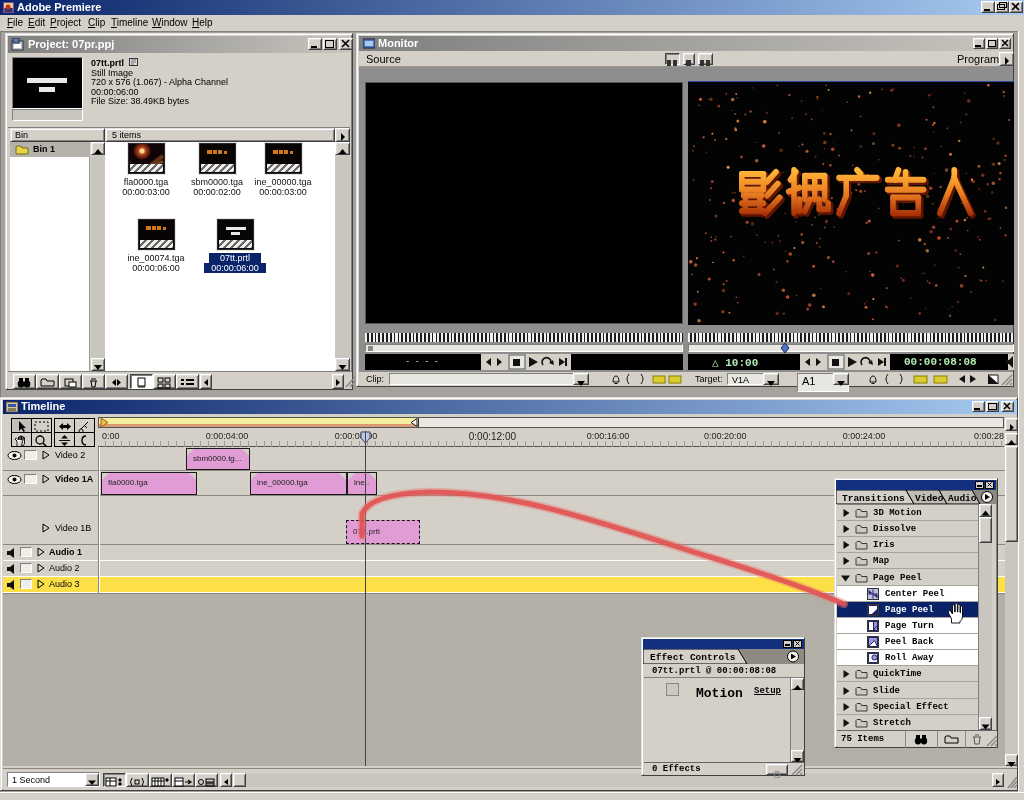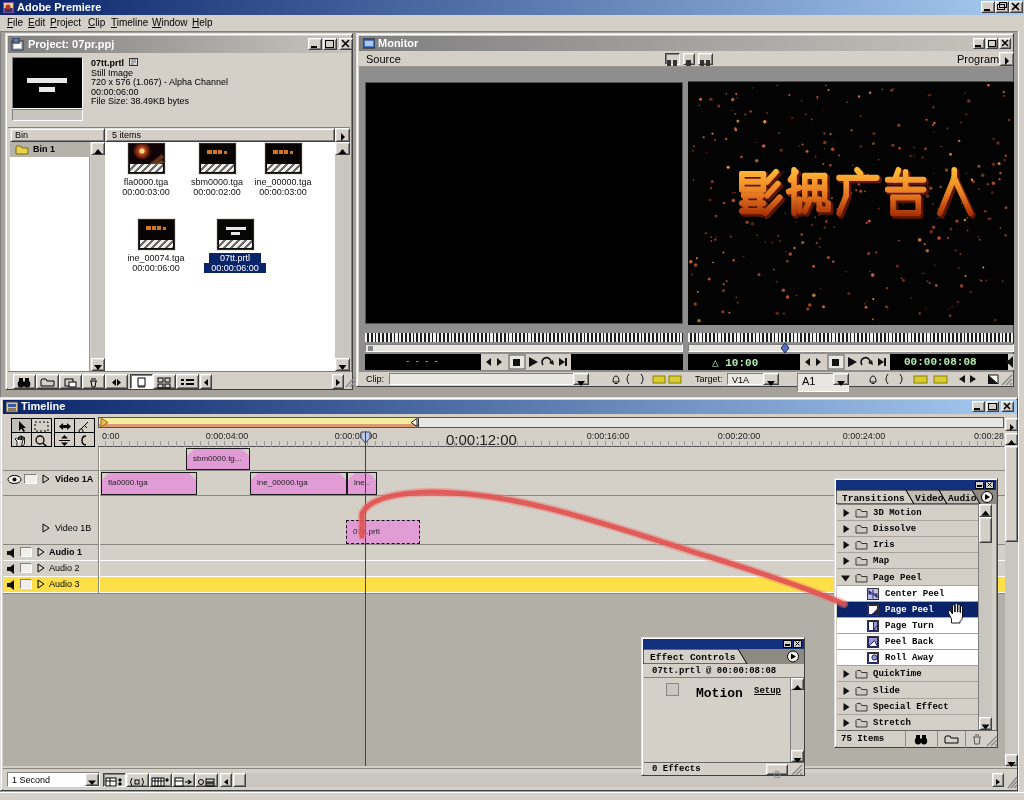--- a/index.html
+++ b/index.html
@@ -837,29 +837,40 @@
       </svg>
       <svg class="abs" style="left:309px;top:0px" width="10" height="9">
         <path d="M9 0.5 L3 4.5 L9 8.5 Z" fill="#f4f2ec" stroke="#222"></path>
       </svg>
     </div>
     <div class="abs" style="left:97px;top:31px;width:906px;height:18px;background:#D4D0C8;border-bottom:1px solid #555">
       <div class="abs" style="left:0;top:12px;width:906px;height:6px;background:repeating-linear-gradient(90deg,transparent 0 6.93px,#999 6.93px 7.93px)"></div>
       <span class="abs" style="left:4px;top:2px;font-size:9px;color:#222">0:00</span>
       <span class="abs" style="left:94px;top:2px;width:70px;text-align:center;font-size:9px;color:#222">0:00:04:00</span>
       <span class="abs" style="left:223px;top:2px;width:70px;text-align:center;font-size:9px;color:#222">0:00:08:00</span>
-      <span class="abs" style="left:348px;top:2px;width:70px;text-align:left;font-size:15px;color:#222">0:00:12:00</span>
+      <span class="abs" style="left:348px;top:2px;width:70px;text-align:right;font-size:10px;color:#222">0:00:12:00</span>
       <span class="abs" style="left:475px;top:2px;width:70px;text-align:center;font-size:9px;color:#222">0:00:16:00</span>
-      <span class="abs" style="left:606px;top:2px;width:70px;text-align:center;font-size:9px;color:#222">0:00:20:00</span>
+      <span class="abs" style="left:606px;top:2px;width:70px;text-align:left;font-size:9px;color:#222">0:00:20:00</span>
       <span class="abs" style="left:731px;top:2px;width:70px;text-align:center;font-size:9px;color:#222">0:00:24:00</span>
       <span class="abs" style="left:856px;top:2px;width:70px;text-align:center;font-size:9px;color:#222">0:00:28</span>
     </div>
     <svg class="abs" style="left:358px;top:32px" width="13" height="16">
       <path d="M2 2 h9 v6 l-4.5 5 l-4.5 -5 Z" fill="#b8c8e8" stroke="#445"></path>
     </svg>
+    <div class="abs" style="left:2px;top:49px;width:1002px;height:24px;border-bottom:1px solid #fdfdfb;background:#D4D0C8">
+      <svg class="abs" style="left:4px;top:3px" width="15" height="11">
+        <ellipse cx="7.5" cy="5.5" rx="6.5" ry="4" fill="#f8f6f0" stroke="#000"></ellipse>
+        <circle cx="7.5" cy="5.5" r="2" fill="#000"></circle>
+      </svg>
+      <div class="abs sunk" style="left:21px;top:3px;width:13px;height:10px;background:#f0eee8"></div>
+      <svg class="abs" style="left:39px;top:3px" width="8" height="10">
+        <path d="M1 1 L7 5 L1 9 Z" fill="none" stroke="#000"></path>
+      </svg>
+      <span class="abs" style="left:52px;top:3px;font-size:9px;font-weight:normal">Video 2</span>
+    </div>
     <div class="abs" style="left:2px;top:73px;width:1002px;height:25px;border-bottom:1px solid #fdfdfb;background:#D4D0C8">
       <svg class="abs" style="left:4px;top:3px" width="15" height="11">
         <ellipse cx="7.5" cy="5.5" rx="6.5" ry="4" fill="#f8f6f0" stroke="#000"></ellipse>
         <circle cx="7.5" cy="5.5" r="2" fill="#000"></circle>
       </svg>
       <div class="abs sunk" style="left:21px;top:3px;width:13px;height:10px;background:#f0eee8"></div>
       <svg class="abs" style="left:39px;top:3px" width="8" height="10">
         <path d="M1 1 L7 5 L1 9 Z" fill="none" stroke="#000"></path>
       </svg>
       <span class="abs" style="left:52px;top:3px;font-size:9px;font-weight:bold">Video 1A</span>

